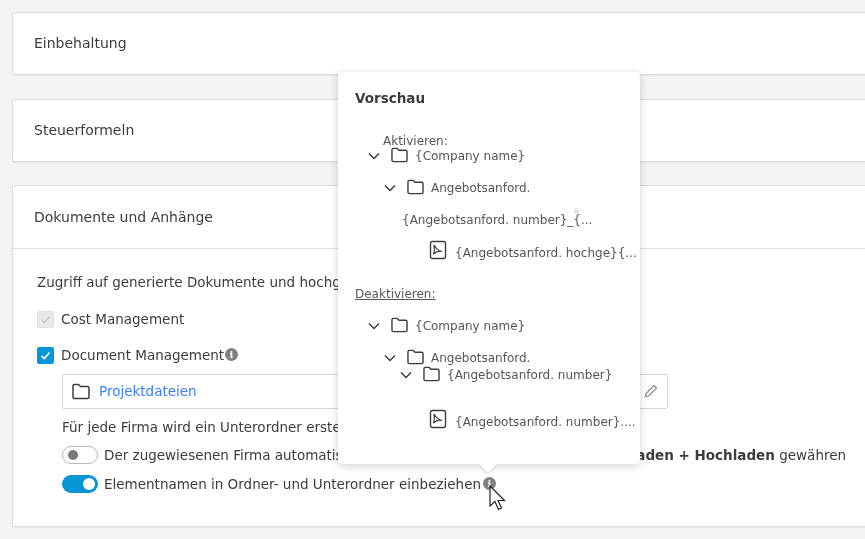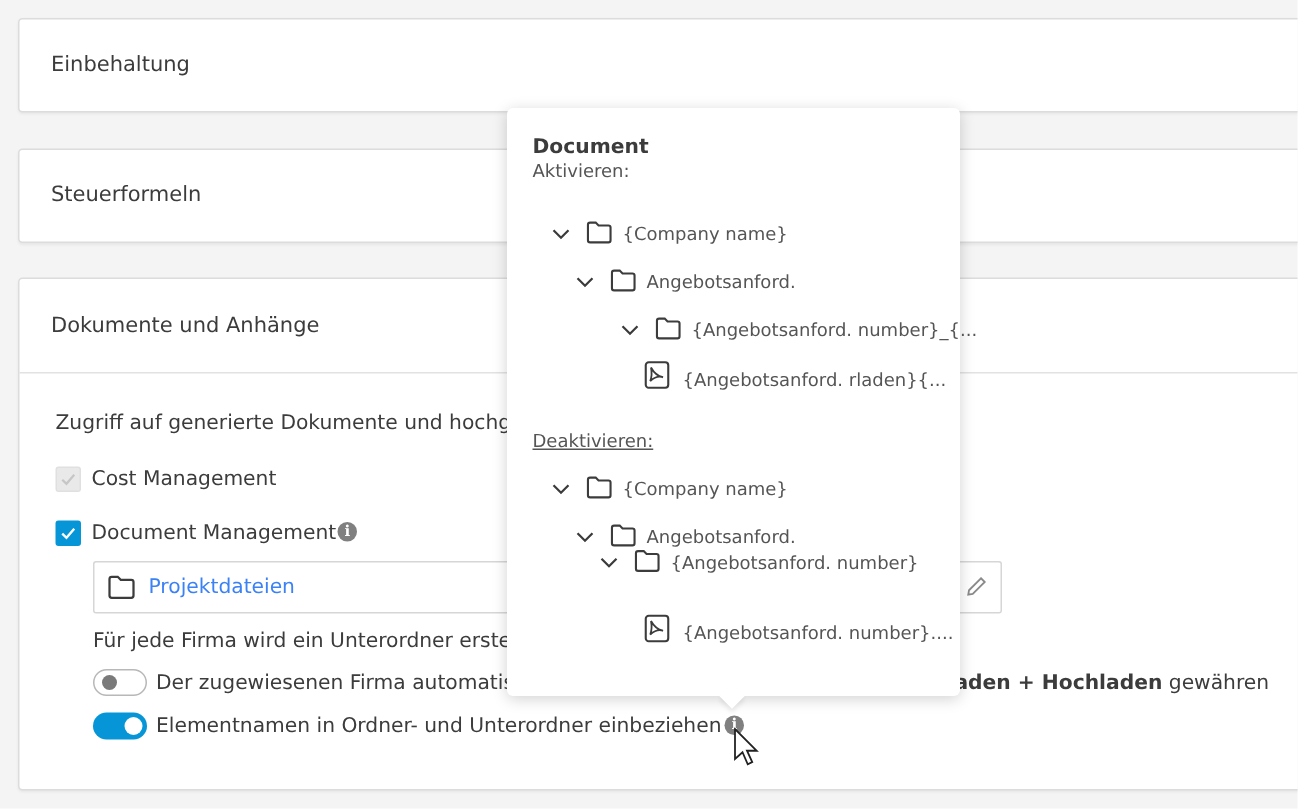--- a/index.html
+++ b/index.html
@@ -118,56 +118,56 @@
   <div class="knob"></div>
 </div>
 <div class="body-text" style="left:104px; top:476px;">Elementnamen in Ordner- und Unterordner einbeziehen</div>
 <div class="info-dot" style="left:483px; top:477px;">i</div>
 
 <svg style="position:absolute; left:489px; top:485px;" width="20" height="28" viewBox="0 0 20 28">
   <path d="M1 1 L1 21 L6 16.5 L9.5 24.5 L12.5 23 L9 15.5 L15.5 15.5 Z" fill="#fff" stroke="#222" stroke-width="1.2"></path>
 </svg>
 
 <div class="popover">
-  <div class="pop-title">Document</div>
-  <div class="pop-label" style="top:35px;">Aktivieren:</div>
+  <div class="pop-title">Vorschau</div>
+  <div class="pop-label" style="top:62px;margin-left:28px;">Aktivieren:</div>
 
   <div class="tree-row" style="left:29px; top:71px;">
     <svg class="chev" viewBox="0 0 14 14">
         <path d="M2 4.5 L7 9.5 L12 4.5" fill="none" stroke="#3c3c3c" stroke-width="1.5"></path>
       </svg>
     <svg class="ficon" viewBox="0 0 20 17">
         <path d="M2 3 Q2 1.5 3.5 1.5 L7.5 1.5 L9.5 3.5 L16.5 3.5 Q18 3.5 18 5 L18 14 Q18 15.5 16.5 15.5 L3.5 15.5 Q2 15.5 2 14 Z" fill="none" stroke="#3c3c3c" stroke-width="1.5"></path>
       </svg>
     <span>{Company name}</span>
   </div>
   <div class="tree-row" style="left:45px; top:103px;">
     <svg class="chev" viewBox="0 0 14 14">
         <path d="M2 4.5 L7 9.5 L12 4.5" fill="none" stroke="#3c3c3c" stroke-width="1.5"></path>
       </svg>
     <svg class="ficon" viewBox="0 0 20 17">
         <path d="M2 3 Q2 1.5 3.5 1.5 L7.5 1.5 L9.5 3.5 L16.5 3.5 Q18 3.5 18 5 L18 14 Q18 15.5 16.5 15.5 L3.5 15.5 Q2 15.5 2 14 Z" fill="none" stroke="#3c3c3c" stroke-width="1.5"></path>
       </svg>
     <span>Angebotsanford.</span>
   </div>
-  <div class="tree-row" style="left:75px; top:135px;">
+  <div class="tree-row" style="left:64px; top:135px;flex-direction:column;">
     <svg class="chev" viewBox="0 0 14 14">
         <path d="M2 4.5 L7 9.5 L12 4.5" fill="none" stroke="#3c3c3c" stroke-width="1.5"></path>
       </svg>
     <svg class="ficon" viewBox="0 0 20 17">
         <path d="M2 3 Q2 1.5 3.5 1.5 L7.5 1.5 L9.5 3.5 L16.5 3.5 Q18 3.5 18 5 L18 14 Q18 15.5 16.5 15.5 L3.5 15.5 Q2 15.5 2 14 Z" fill="none" stroke="#3c3c3c" stroke-width="1.5"></path>
       </svg>
     <span>{Angebotsanford. number}_{...</span>
   </div>
   <div class="tree-row" style="left:91px; top:168px;">
     <svg class="pdf" viewBox="0 0 18 20">
         <rect x="1.5" y="1.5" width="15" height="17" rx="2" fill="none" stroke="#3c3c3c" stroke-width="1.4"></rect>
         <path d="M5 5 Q6 10 4.5 14 Q9 10 13 11.5 Q8 10.5 5 5 Z" fill="none" stroke="#3c3c3c" stroke-width="1.2"></path>
       </svg>
-    <span>{Angebotsanford. rladen}{...</span>
+    <span>{Angebotsanford. hochge}{...</span>
   </div>
 
   <div class="pop-label" style="top:215px;text-decoration:underline;">Deaktivieren:</div>
 
   <div class="tree-row" style="left:29px; top:241px;">
     <svg class="chev" viewBox="0 0 14 14">
         <path d="M2 4.5 L7 9.5 L12 4.5" fill="none" stroke="#3c3c3c" stroke-width="1.5"></path>
       </svg>
     <svg class="ficon" viewBox="0 0 20 17">
         <path d="M2 3 Q2 1.5 3.5 1.5 L7.5 1.5 L9.5 3.5 L16.5 3.5 Q18 3.5 18 5 L18 14 Q18 15.5 16.5 15.5 L3.5 15.5 Q2 15.5 2 14 Z" fill="none" stroke="#3c3c3c" stroke-width="1.5"></path>

